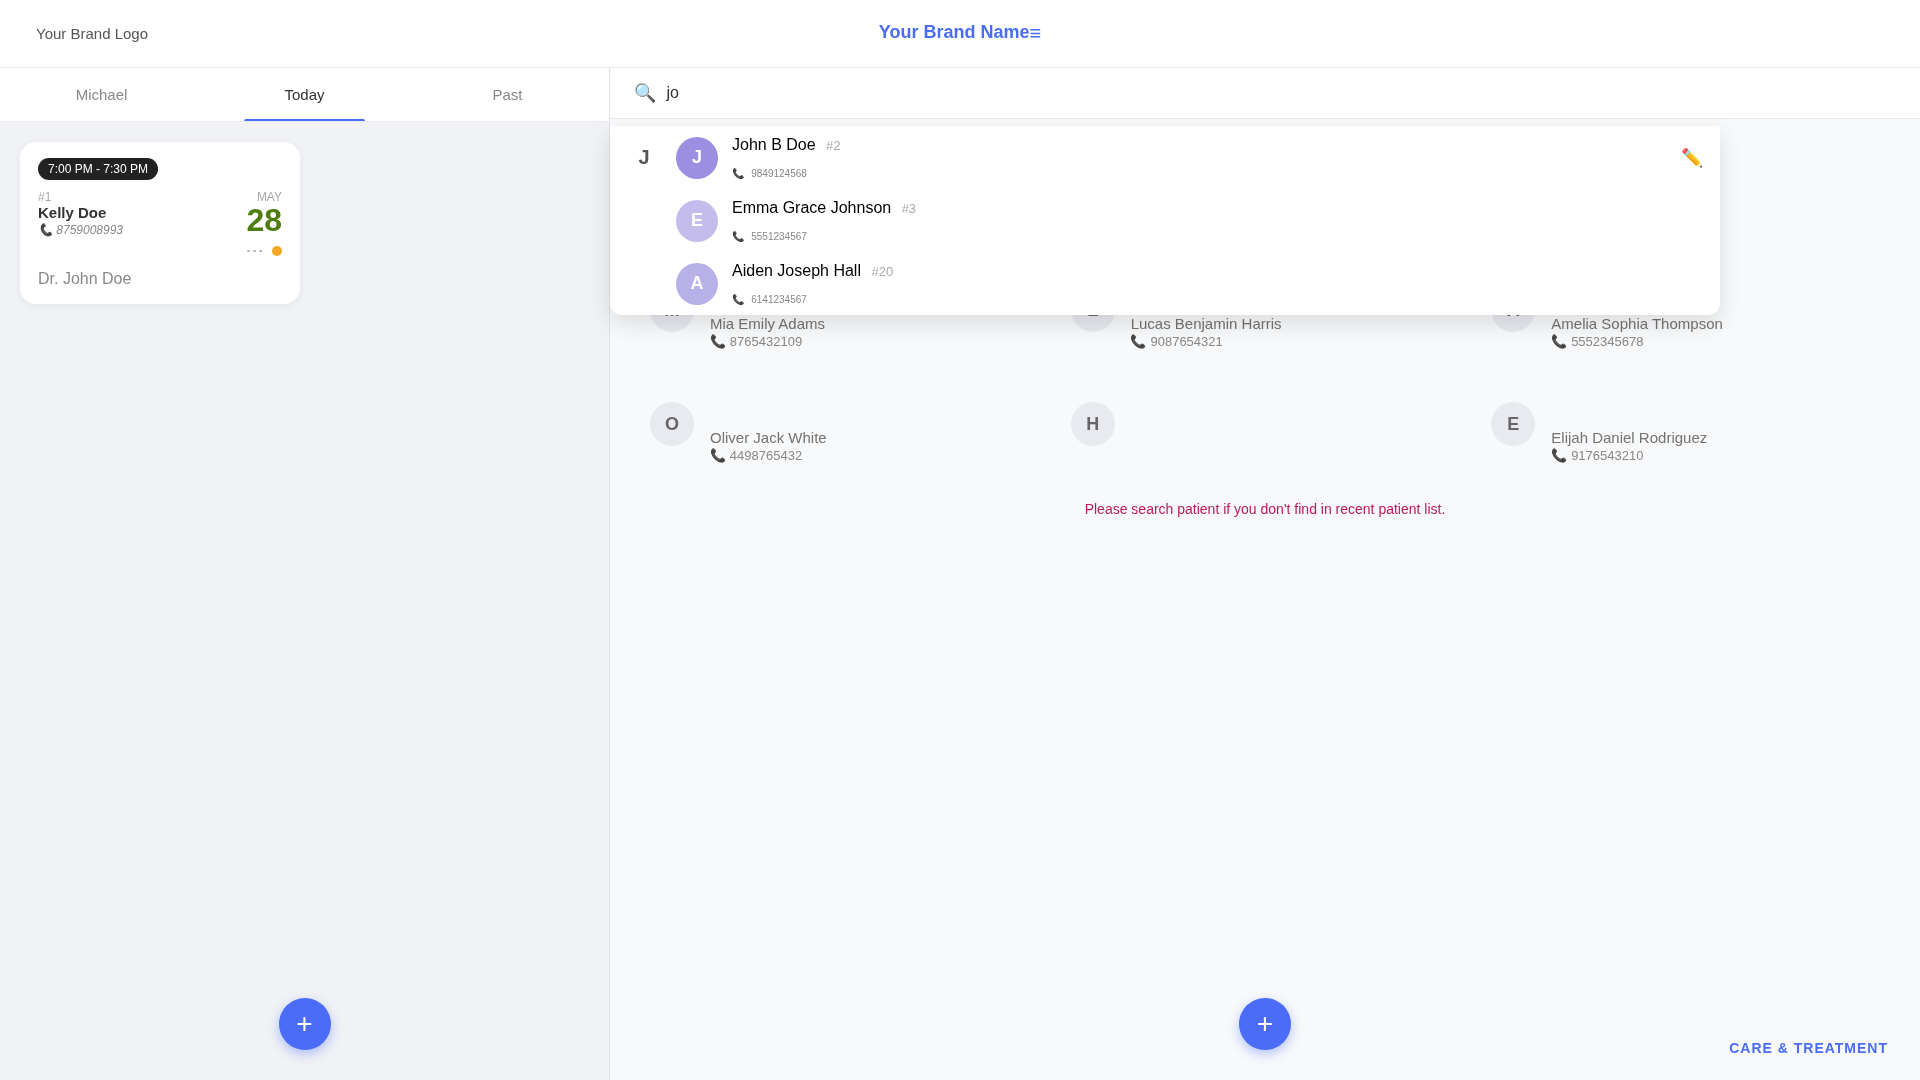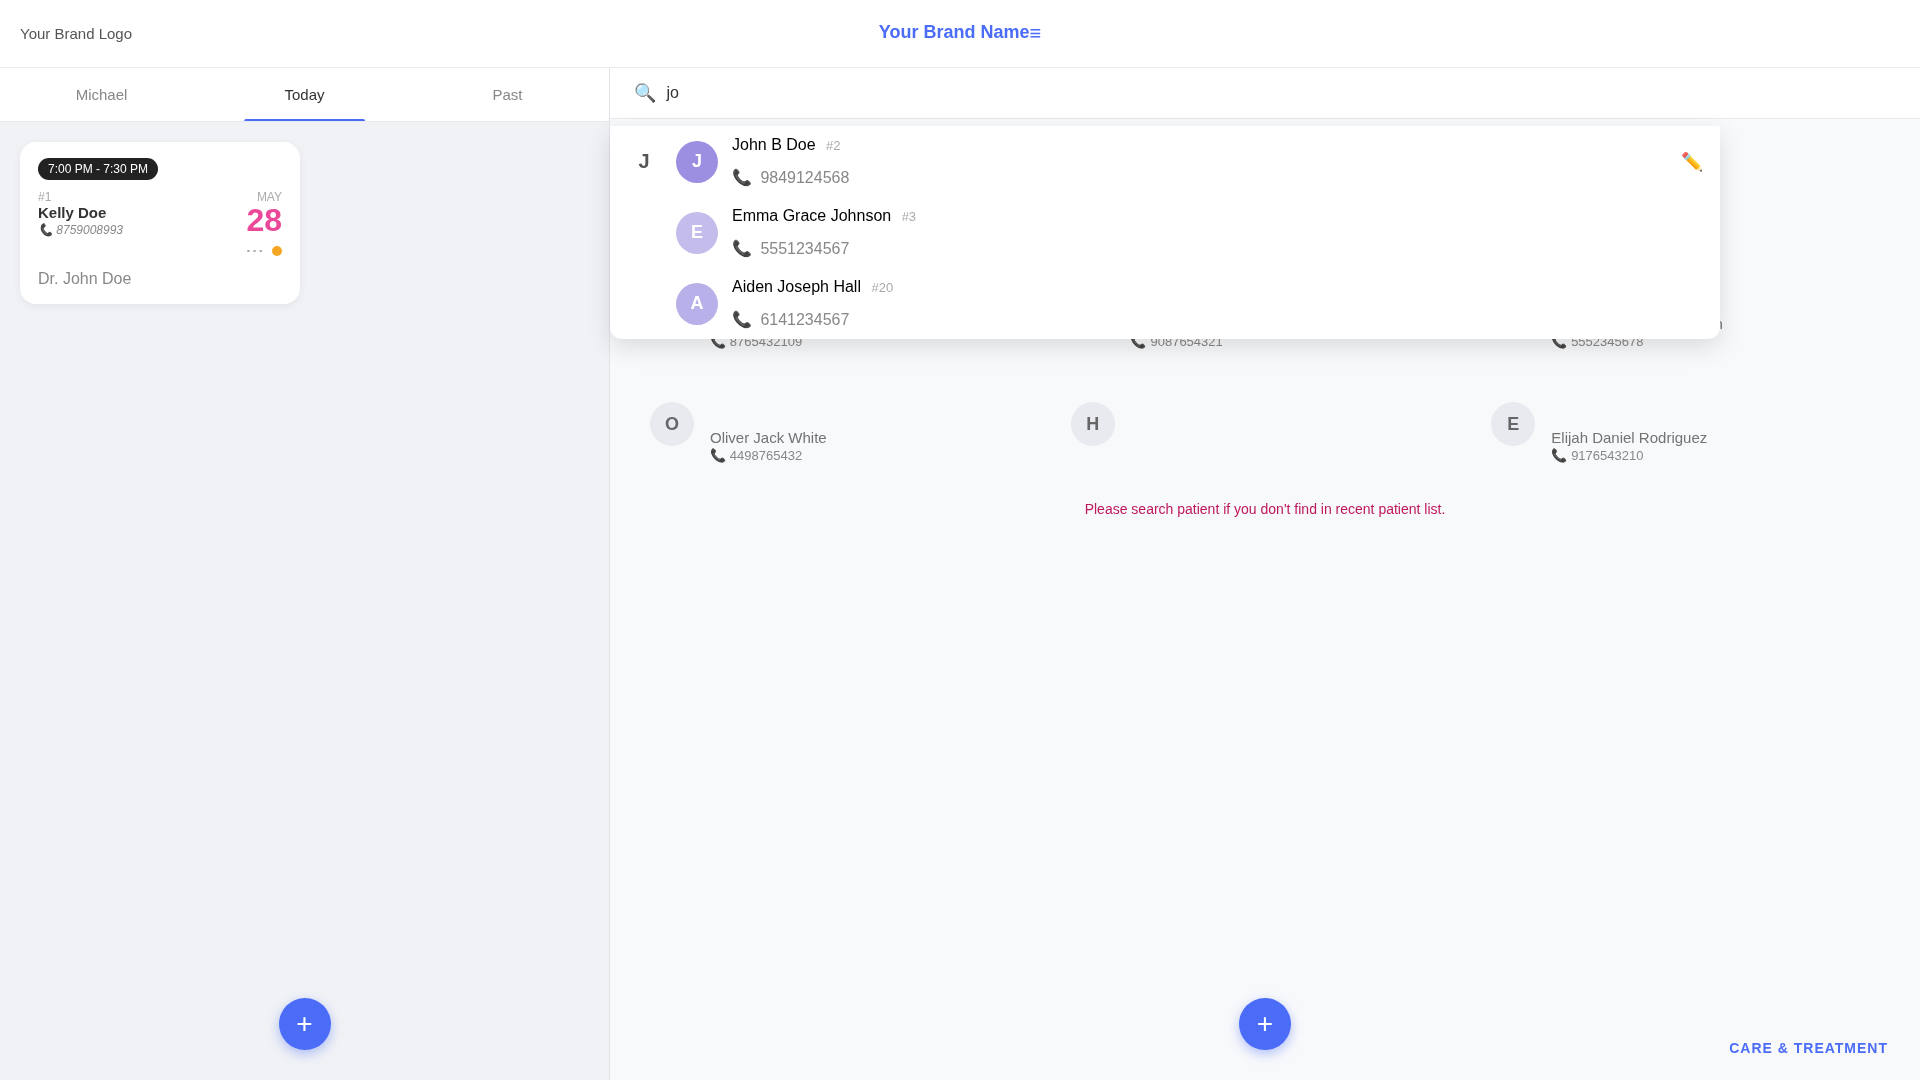--- a/index.html
+++ b/index.html
@@ -11,21 +11,21 @@
       overflow: hidden;
       display: flex;
       flex-direction: column;
     }
 
     
     .header {
       display: flex;
       align-items: center;
       background: #fff;
-      padding: 0 20px;
+      padding: 0 36px;
       height: 68px;
       border-bottom: 1px solid #e8eaed;
       flex-shrink: 0;
     }
     .brand-logo {
       font-size: 15px;
       color: #555;
       font-weight: 400;
       width: 200px;
     }
@@ -146,21 +146,21 @@
       text-align: right;
     }
     .appt-month {
       font-size: 12px;
       color: #aaa;
       text-transform: uppercase;
     }
     .appt-day {
       font-size: 32px;
       font-weight: 700;
-      color: #ec4899;
+      color: #4d7c0f;
       line-height: 1;
     }
     .appt-actions {
       display: flex;
       align-items: center;
       gap: 8px;
       margin-top: 4px;
     }
     .three-dots {
       color: #aaa;
@@ -271,21 +271,21 @@
     }
     .avatar-purple { background: #9c8ee0; }
     .avatar-light { background: #c4bcea; }
     .patient-info { flex: 1; }
     .patient-num {
       font-size: 13px;
       color: #aaa;
       margin-left: 6px;
     }
     .patient-phone {
-      font-size: 16px;
+      font-size: 10px;
       color: #888;
       margin-top: 14px;
     }
     .phone-icon { margin-right: 4px; }
     .edit-icon {
       color: #4a6cf7;
       font-size: 18px;
       cursor: pointer;
     }
 

